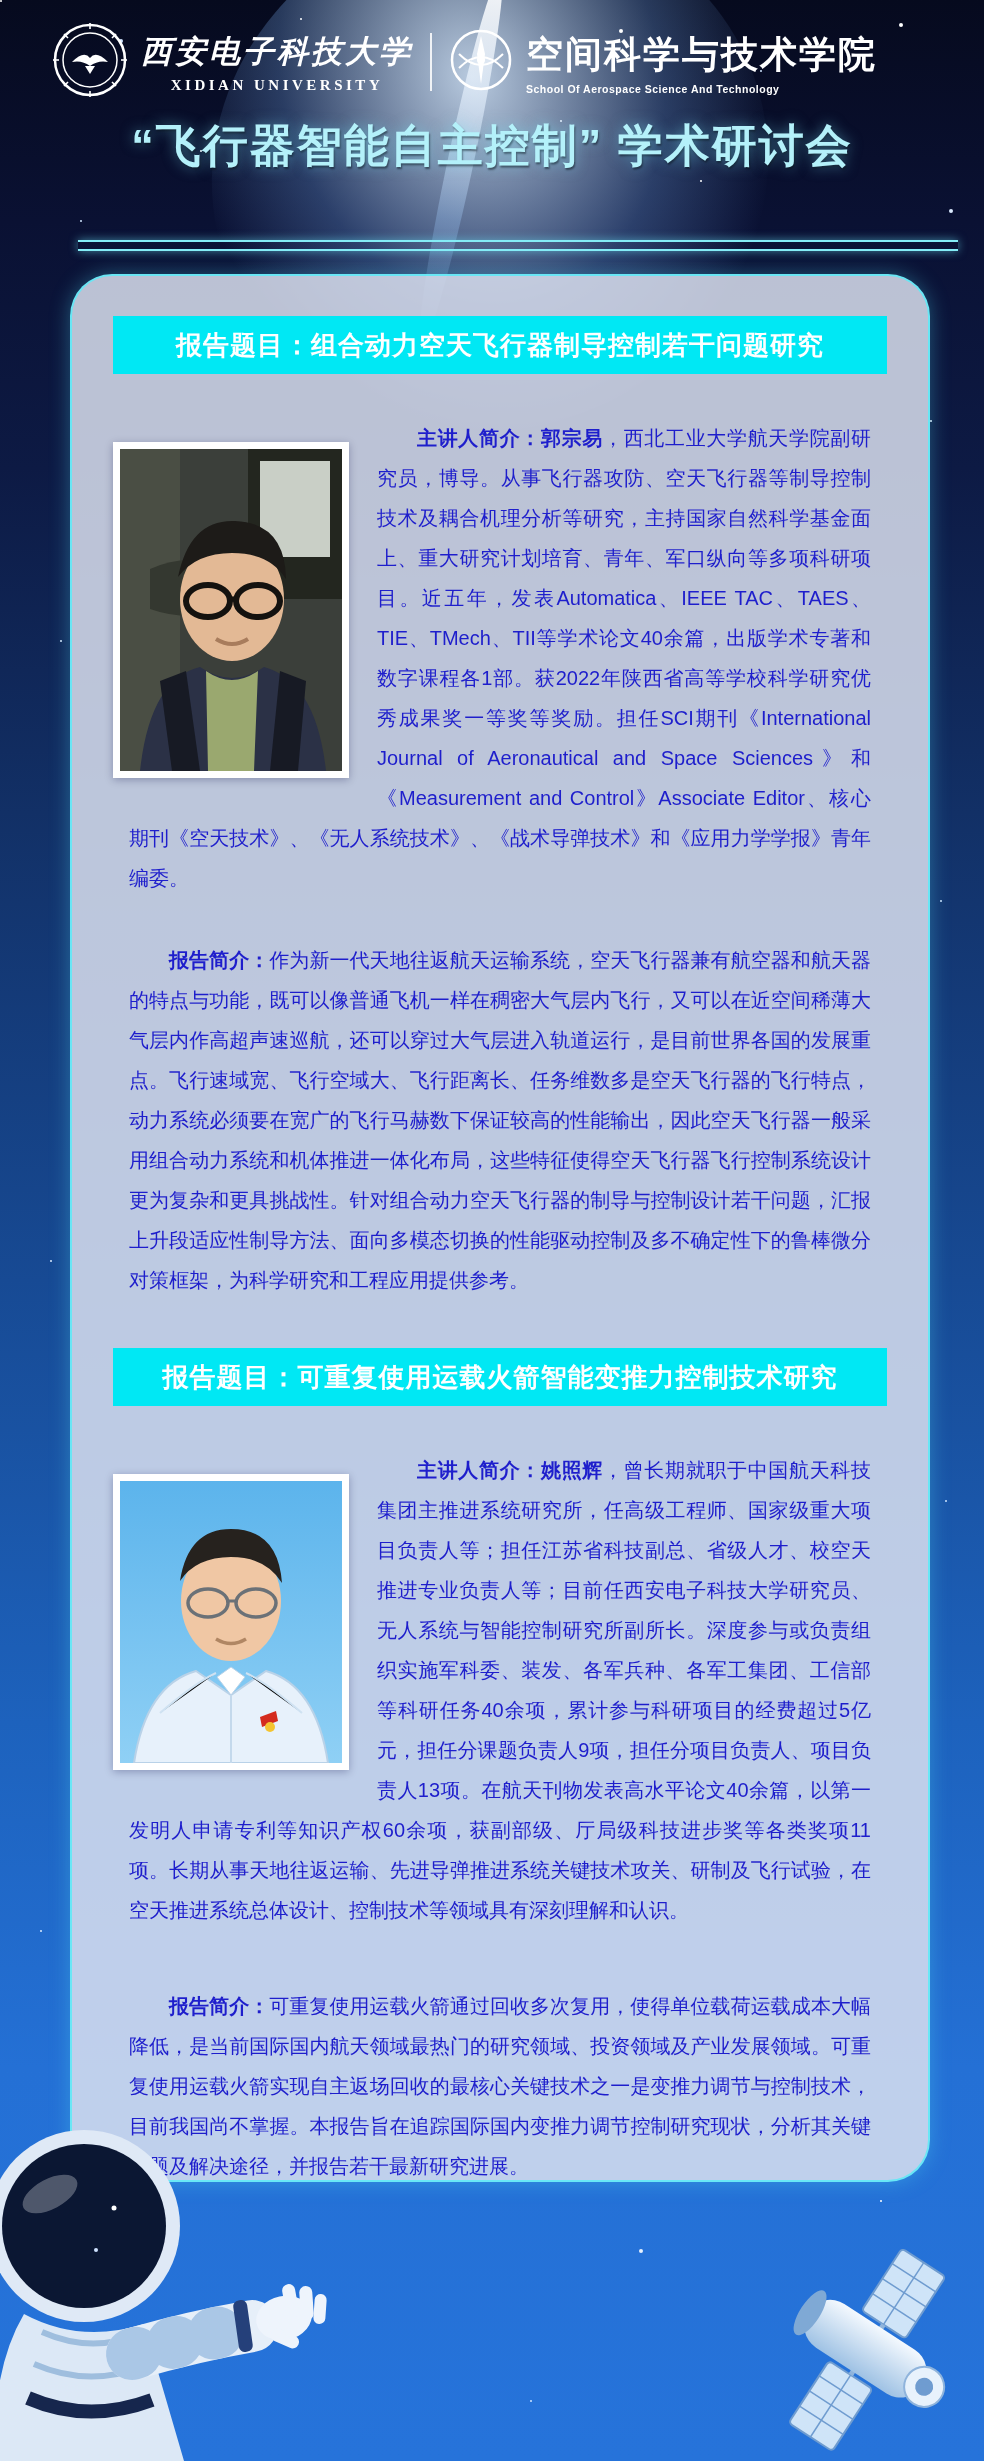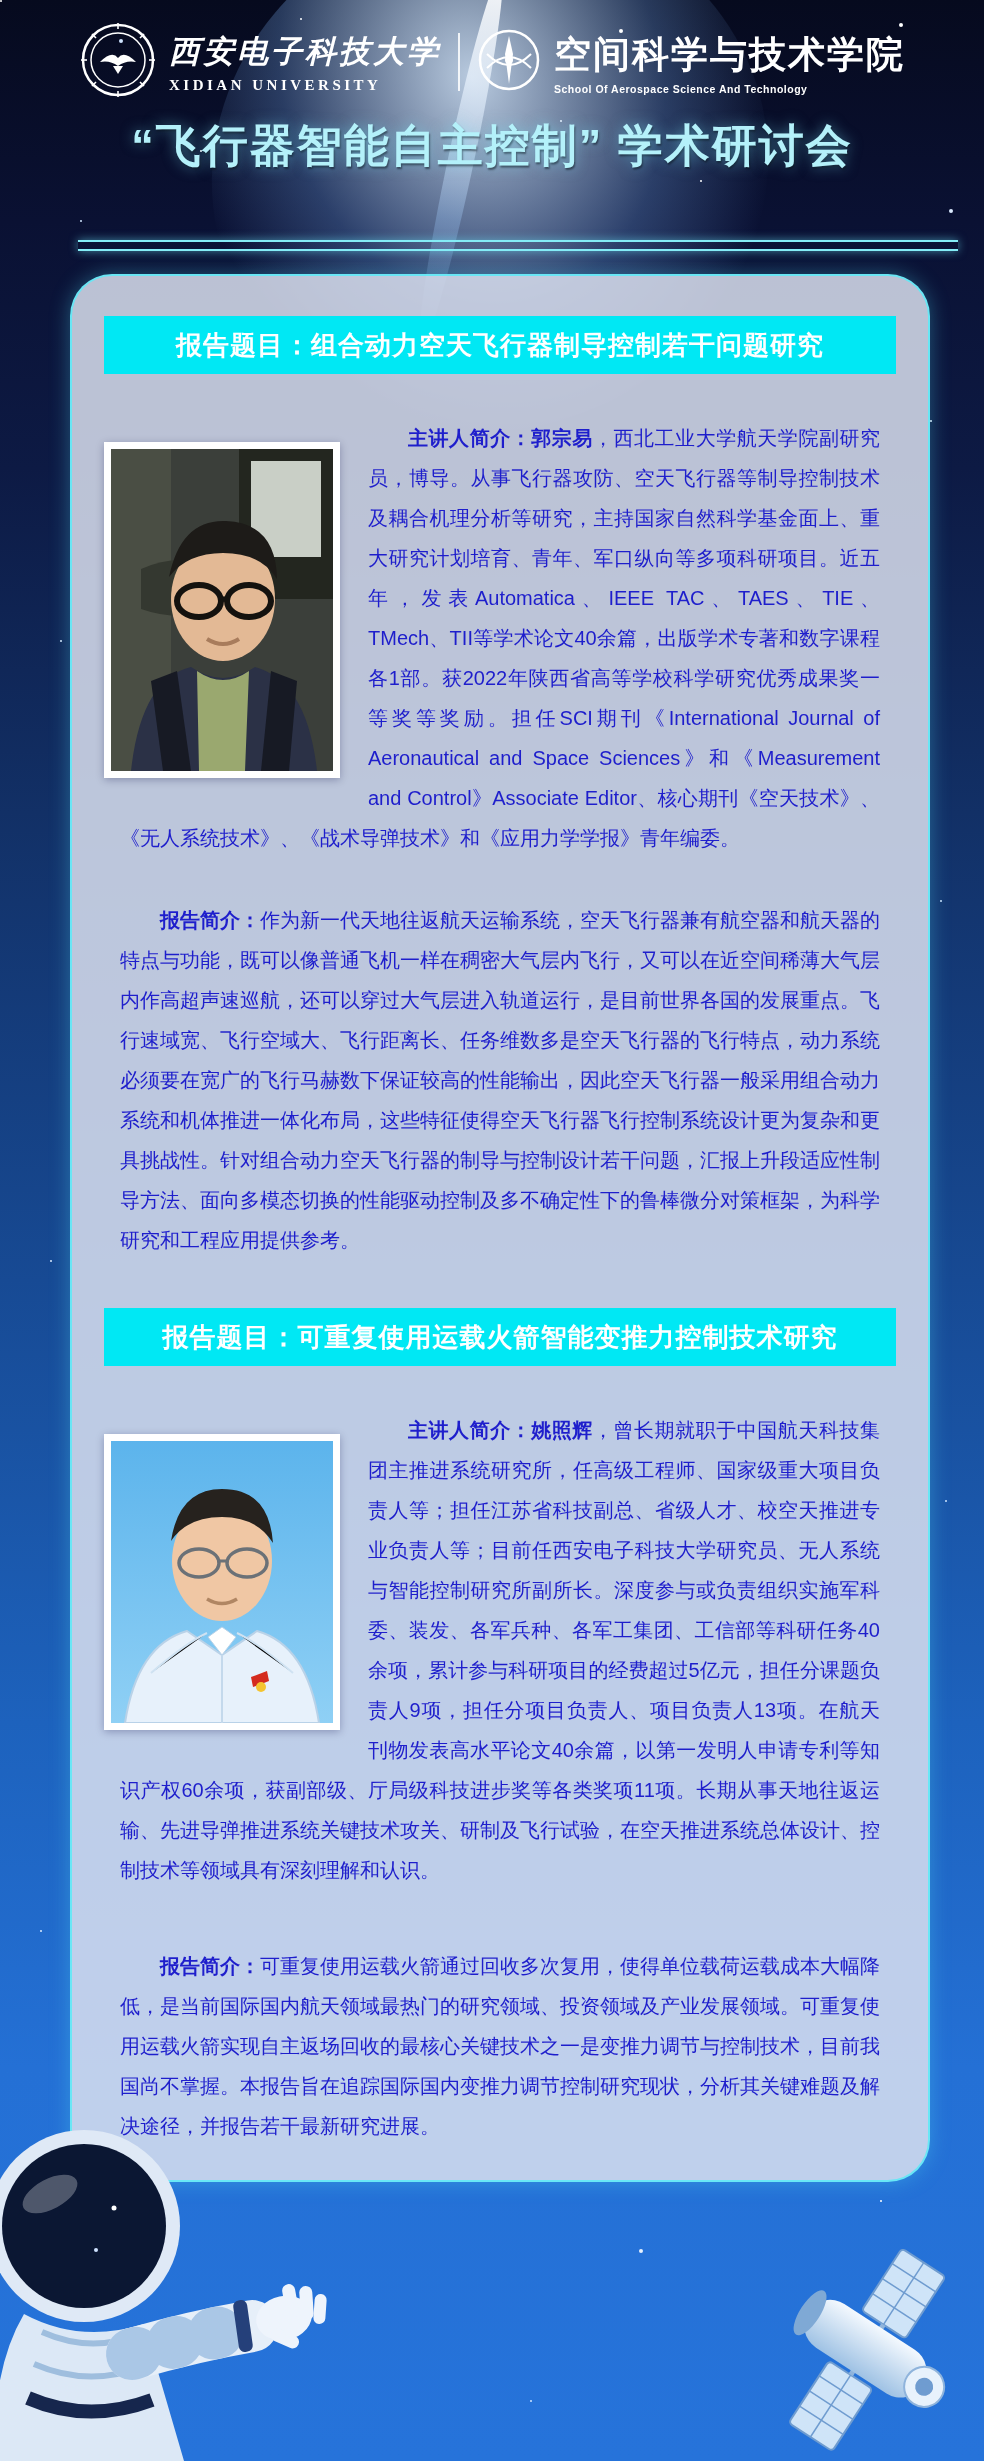--- a/index.html
+++ b/index.html
@@ -14,37 +14,37 @@
   .beam{position:absolute;top:-30px;left:448px;width:26px;height:380px;border-radius:50%;
     background:linear-gradient(180deg,rgba(255,255,255,.95),rgba(160,205,255,.30) 66%,rgba(0,0,0,0));
     transform:rotate(12deg);}
   .stars{position:absolute;top:0;left:0;width:2px;height:2px;border-radius:50%;background:#fff;
     box-shadow:120px 40px 0 1px #cfe4ff,300px 18px 0 #fff,620px 30px 0 1px #fff,760px 70px 0 #cfe4ff,
     900px 24px 0 1px #fff,840px 140px 0 #fff,950px 210px 0 1px #dcebff,700px 180px 0 #fff,
     560px 120px 0 #e6f1ff,200px 150px 0 #fff,80px 220px 0 #cfe4ff,930px 420px 0 #e6f1ff,
     60px 640px 0 #dcebff,940px 900px 0 #cfe4ff,50px 1260px 0 #dcebff,945px 1500px 0 #cfe4ff,
     40px 1930px 0 #dcebff,640px 2250px 0 1px #e6f1ff,880px 2200px 0 #fff,530px 2400px 0 #cfe4ff;}
 
-  .header{position:absolute;top:22px;left:80px;display:flex;align-items:center;gap:13px;z-index:4;}
+  .header{position:absolute;top:22px;left:52px;display:flex;align-items:center;gap:13px;z-index:4;}
   .uni-text .zh{font-family:"Liberation Serif",serif;font-style:italic;font-weight:700;font-size:31px;color:#fff;letter-spacing:3px;}
-  .uni-text .en{font-family:"Liberation Serif",serif;font-weight:700;font-size:15px;color:#fff;letter-spacing:3.5px;margin-top:4px;}
+  .uni-text .en{font-family:"Liberation Serif",serif;font-weight:700;font-size:15px;color:#fff;letter-spacing:3.5px;margin-top:4px;text-align:center;}
   .hdr-divider{width:2px;height:58px;background:rgba(255,255,255,.85);margin:0 4px;}
   .school-text .zh{font-weight:800;font-size:37px;color:#fff;letter-spacing:2px;}
   .school-text .en{font-weight:700;font-size:10.5px;color:#fff;letter-spacing:.5px;margin-top:3px;}
 
   .event-title{position:absolute;top:86px;left:0;width:100%;text-align:center;z-index:4;
     font-size:45px;font-weight:700;color:#b4f1fa;letter-spacing:2px;
     text-shadow:0 0 14px rgba(120,230,250,.5),1px 2px 2px rgba(0,0,10,.55);}
   .title-rule{position:absolute;top:240px;left:78px;width:880px;height:7px;
     border-top:2px solid #84ecf6;border-bottom:2px solid #84ecf6;
     box-shadow:0 0 10px rgba(110,230,250,.55);z-index:4;}
 
   .card{position:absolute;left:70px;top:274px;width:860px;height:1908px;box-sizing:border-box;
     background:rgba(219,225,240,.85);border:2px solid rgba(100,232,245,.95);border-radius:42px;
-    box-shadow:0 0 20px rgba(80,220,245,.35);padding:0 32px;overflow:hidden;z-index:3;}
+    box-shadow:0 0 20px rgba(80,220,245,.35);padding:0 41px;overflow:hidden;z-index:3;}
 
   .banner{height:58px;line-height:58px;background:#00e8f4;color:#ffffff;
     font-weight:800;font-size:26px;text-align:center;letter-spacing:1px;}
   .banner.first{margin-top:40px;}
   .banner.second{margin-top:48px;}
 
   .sec-body{margin-top:44px;}
   .sec-body::after{content:"";display:block;clear:both;}
   .photo{float:left;width:222px;margin:24px 28px 10px 0;border:7px solid #ffffff;
     box-shadow:0 2px 8px rgba(0,0,60,.28);background:#888;}

